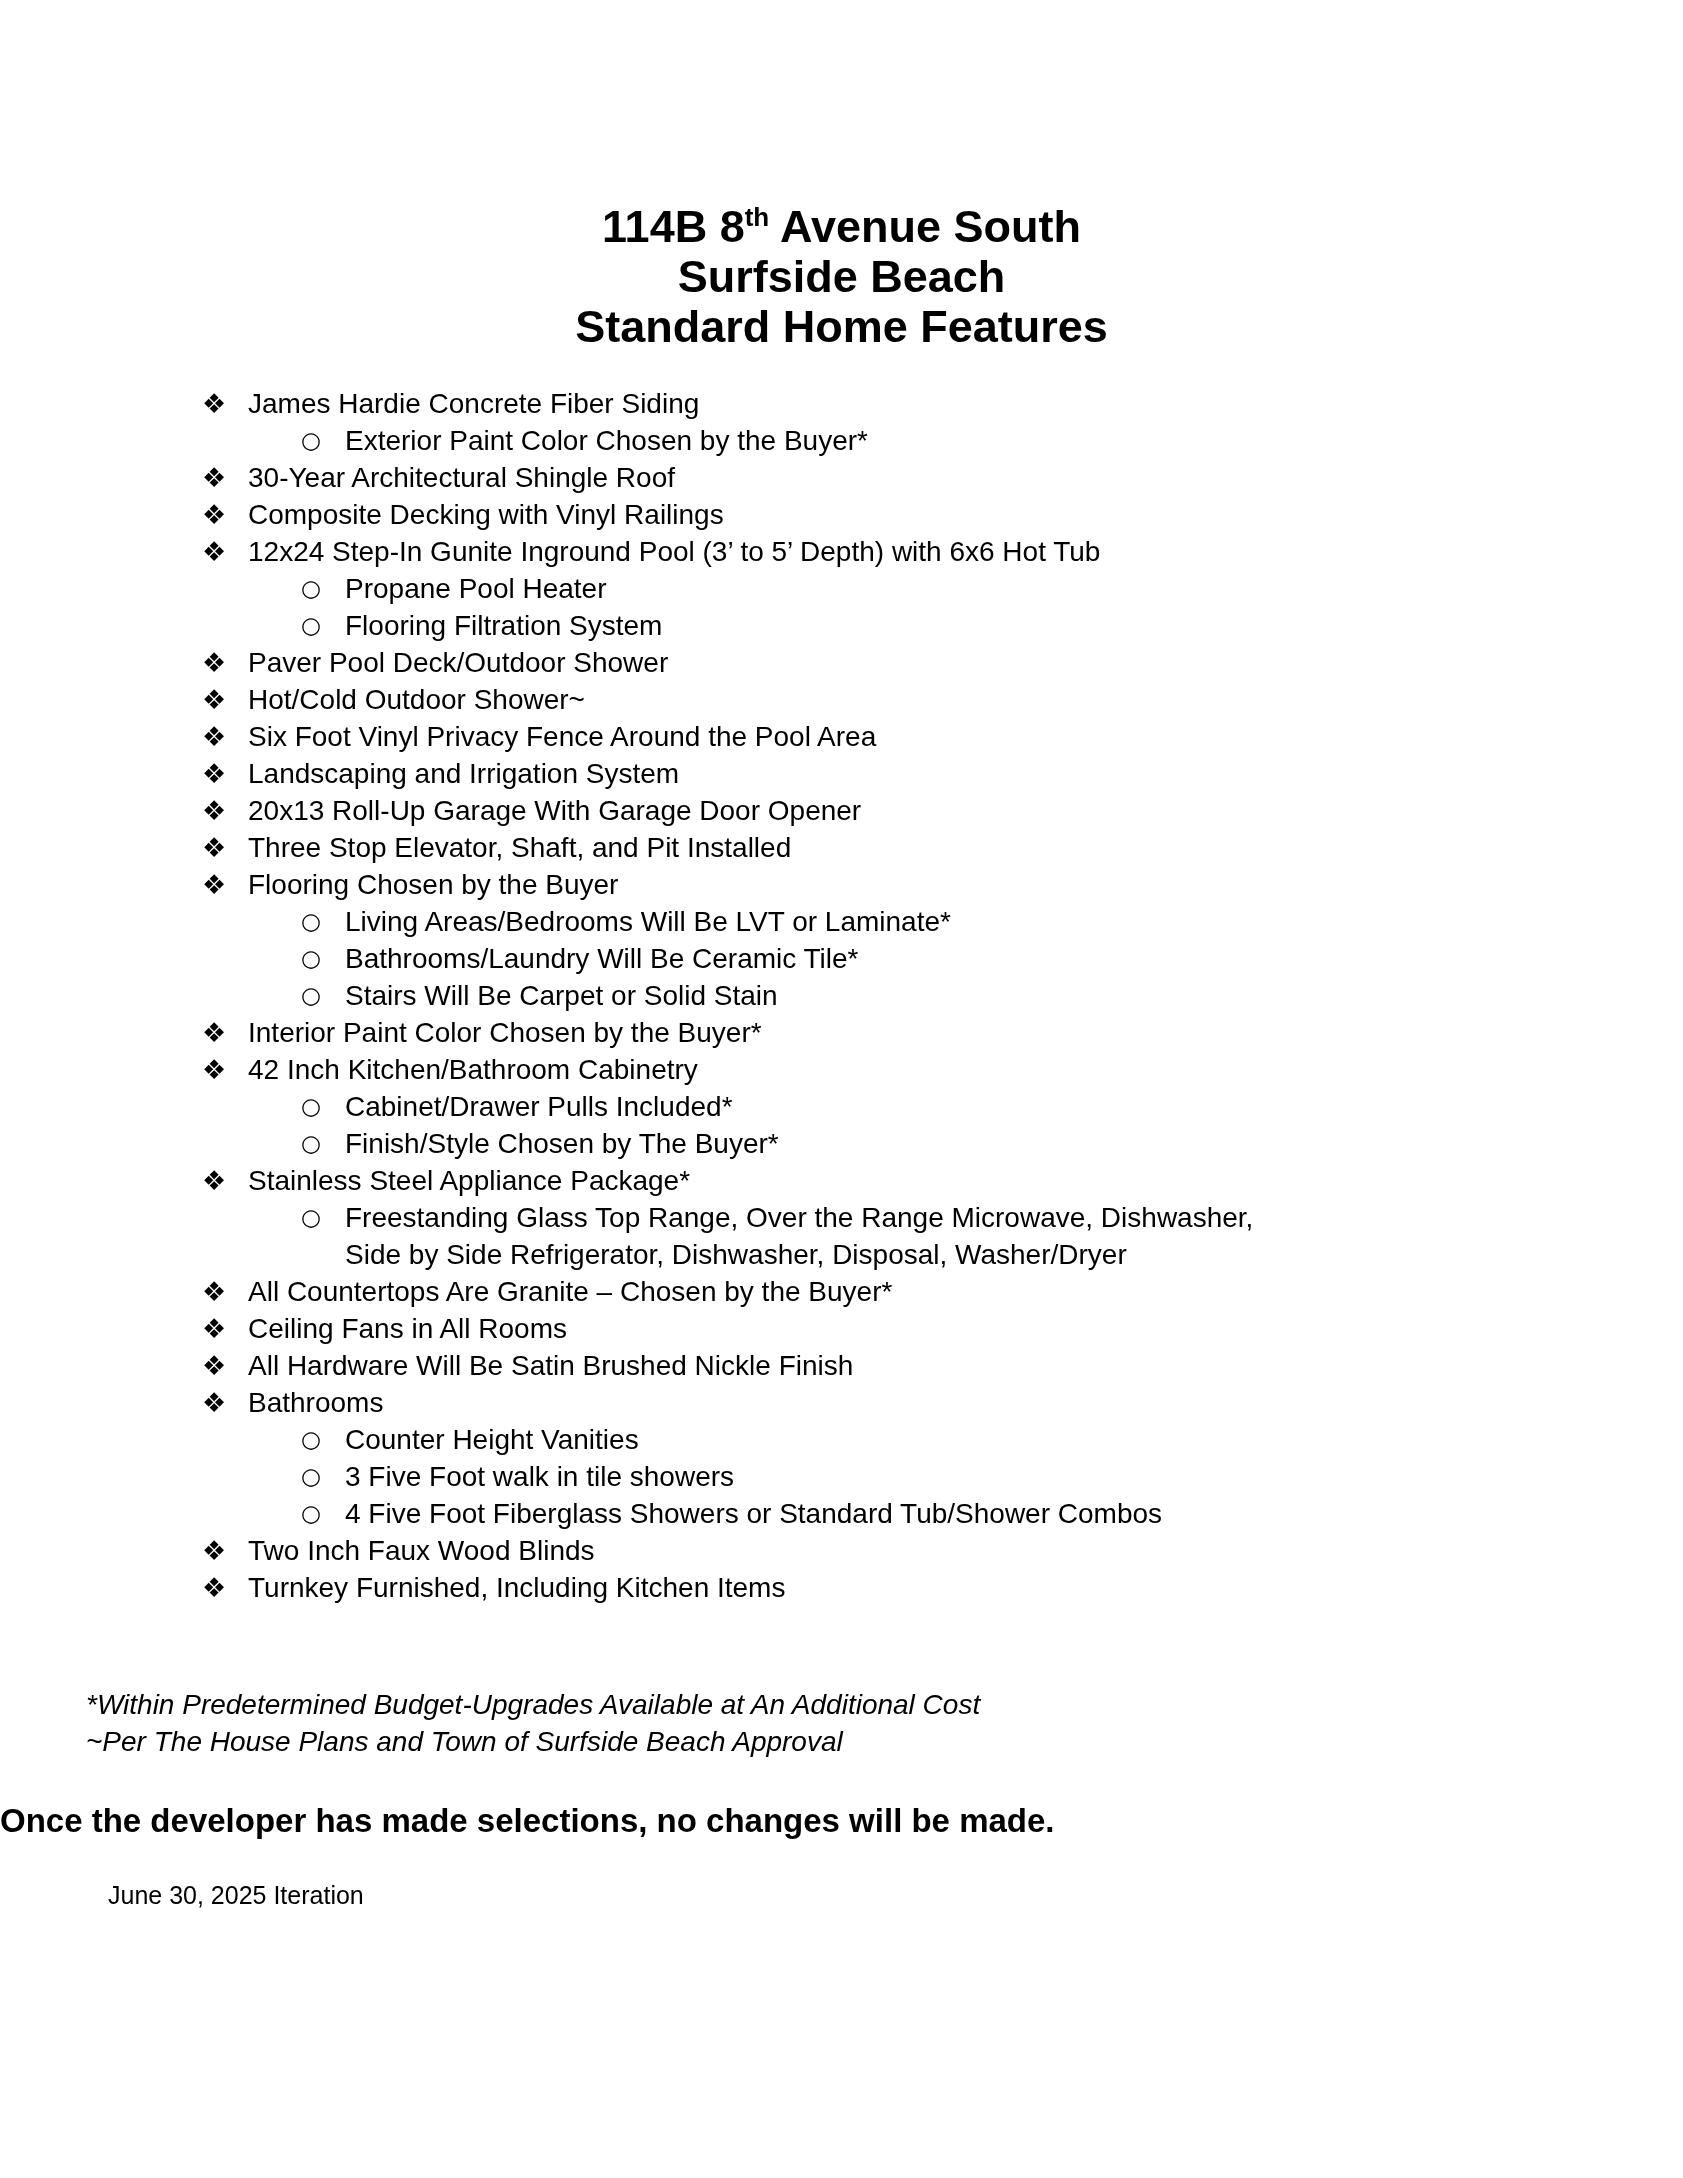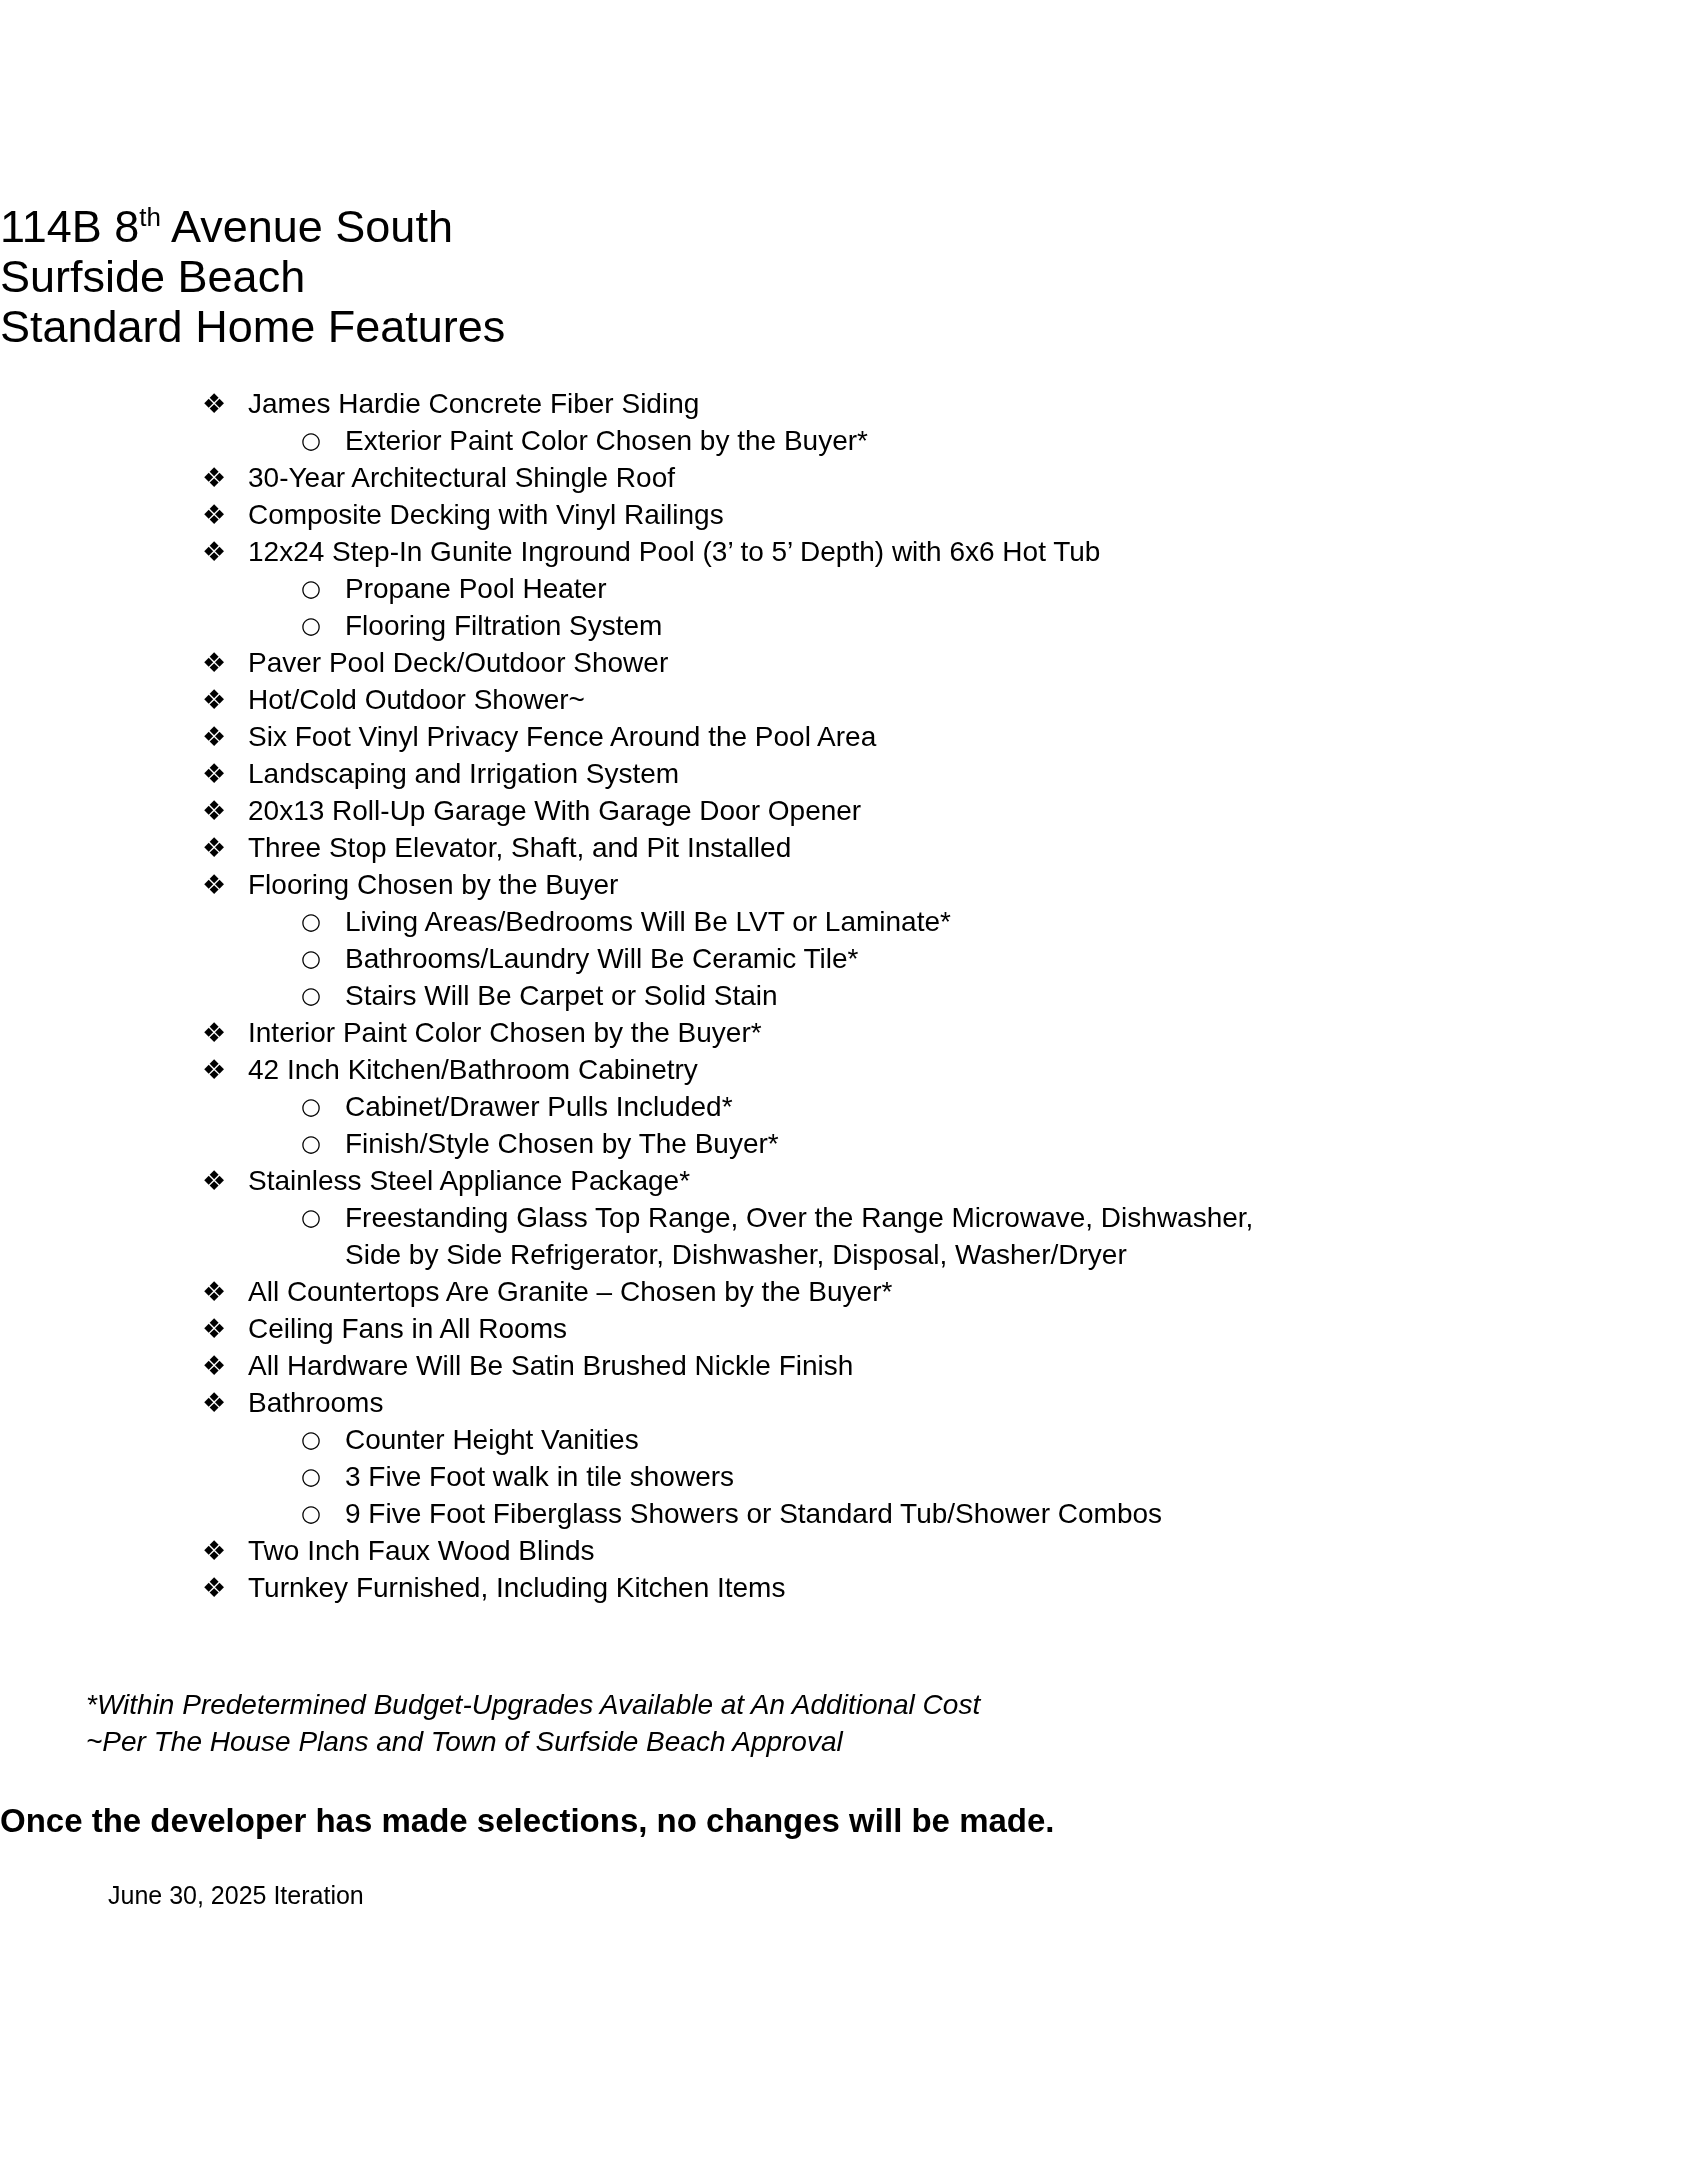--- a/index.html
+++ b/index.html
@@ -8,21 +8,22 @@
     position: relative;
     width: 1683px;
     height: 2178px;
     background: #ffffff;
     color: #000000;
     font-family: "Liberation Sans", "DejaVu Sans", sans-serif;
     overflow: hidden;
   }
   .title-block {
     padding-top: 202px;
-    font-weight: normal;
+    text-align: center;
+    font-weight: bold;
     font-size: 45px;
     line-height: 50px;
   }
   .title-line sup {
     font-size: 26px;
     vertical-align: super;
     line-height: 0;
   }
   ul.features {
     list-style: none;
@@ -100,21 +101,21 @@
       <li class="feature lvl2"><span class="bullet">○</span><span class="txt">Finish/Style Chosen by The Buyer*</span></li>
       <li class="feature lvl1"><span class="bullet">❖</span><span class="txt">Stainless Steel Appliance Package*</span></li>
       <li class="feature lvl2"><span class="bullet">○</span><span class="txt">Freestanding Glass Top Range, Over the Range Microwave, Dishwasher,
 Side by Side Refrigerator, Dishwasher, Disposal, Washer/Dryer</span></li>
       <li class="feature lvl1"><span class="bullet">❖</span><span class="txt">All Countertops Are Granite – Chosen by the Buyer*</span></li>
       <li class="feature lvl1"><span class="bullet">❖</span><span class="txt">Ceiling Fans in All Rooms</span></li>
       <li class="feature lvl1"><span class="bullet">❖</span><span class="txt">All Hardware Will Be Satin Brushed Nickle Finish</span></li>
       <li class="feature lvl1"><span class="bullet">❖</span><span class="txt">Bathrooms</span></li>
       <li class="feature lvl2"><span class="bullet">○</span><span class="txt">Counter Height Vanities</span></li>
       <li class="feature lvl2"><span class="bullet">○</span><span class="txt">3 Five Foot walk in tile showers</span></li>
-      <li class="feature lvl2"><span class="bullet">○</span><span class="txt">9 Five Foot Fiberglass Showers or Standard Tub/Shower Combos</span></li>
+      <li class="feature lvl2"><span class="bullet">○</span><span class="txt">4 Five Foot Fiberglass Showers or Standard Tub/Shower Combos</span></li>
       <li class="feature lvl1"><span class="bullet">❖</span><span class="txt">Two Inch Faux Wood Blinds</span></li>
       <li class="feature lvl1"><span class="bullet">❖</span><span class="txt">Turnkey Furnished, Including Kitchen Items</span></li>
     </ul>
 
   <div class="footnotes">
     <div class="footnote">*Within Predetermined Budget-Upgrades Available at An Additional Cost</div>
     <div class="footnote">~Per The House Plans and Town of Surfside Beach Approval</div>
   </div>
 
   <div class="notice">Once the developer has made selections, no changes will be made.</div>

